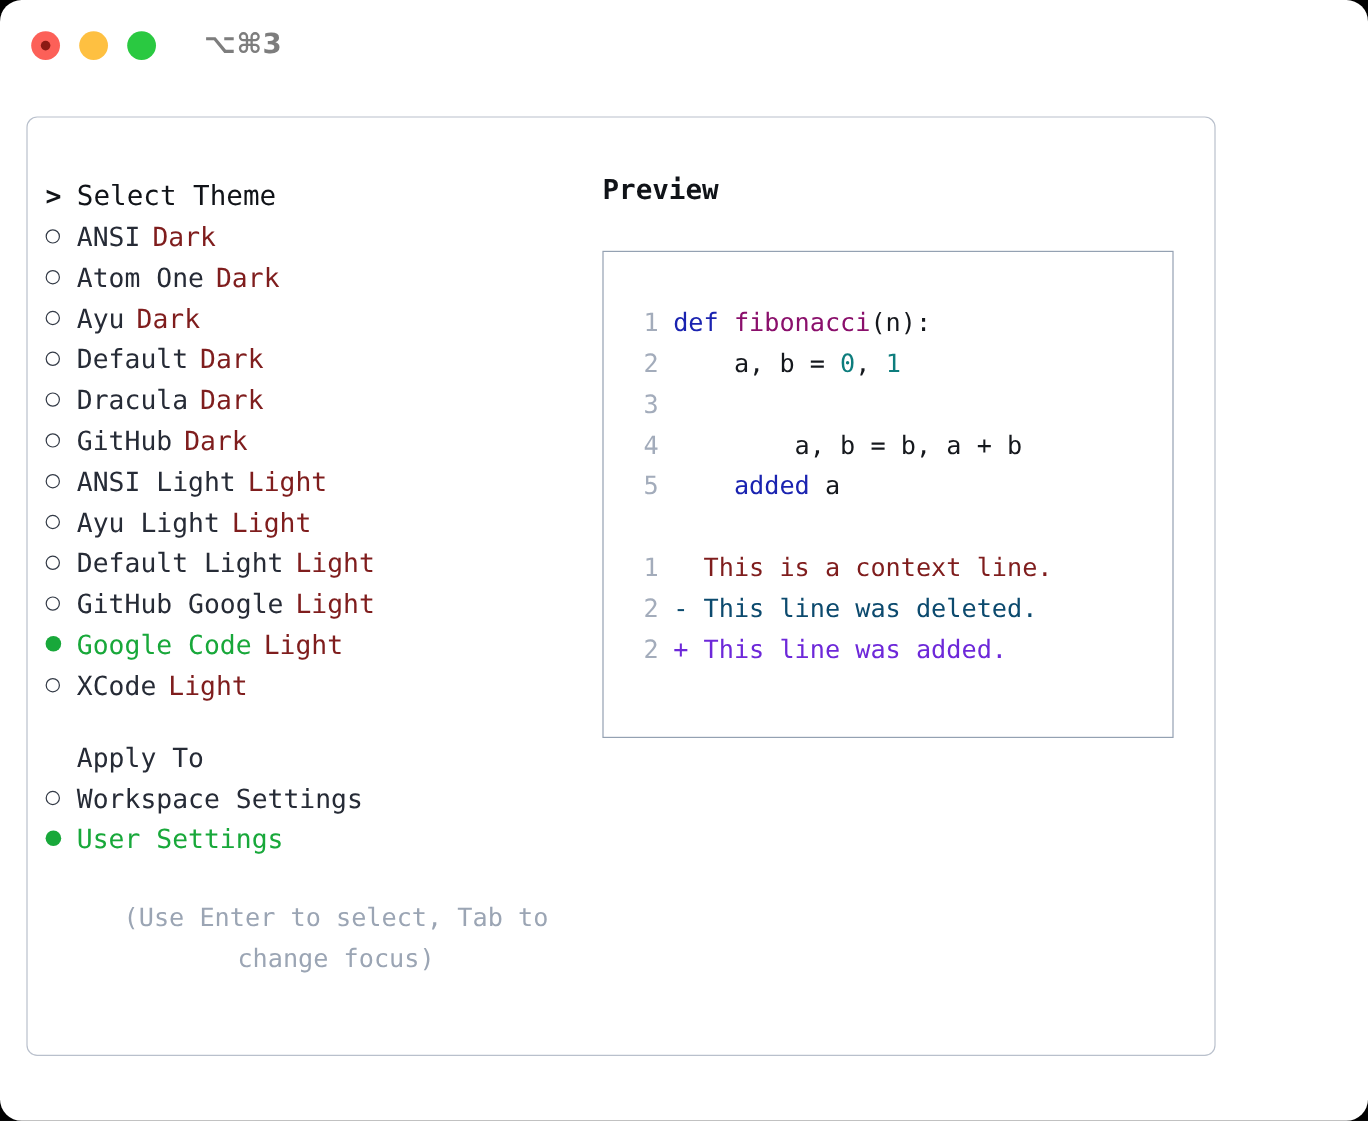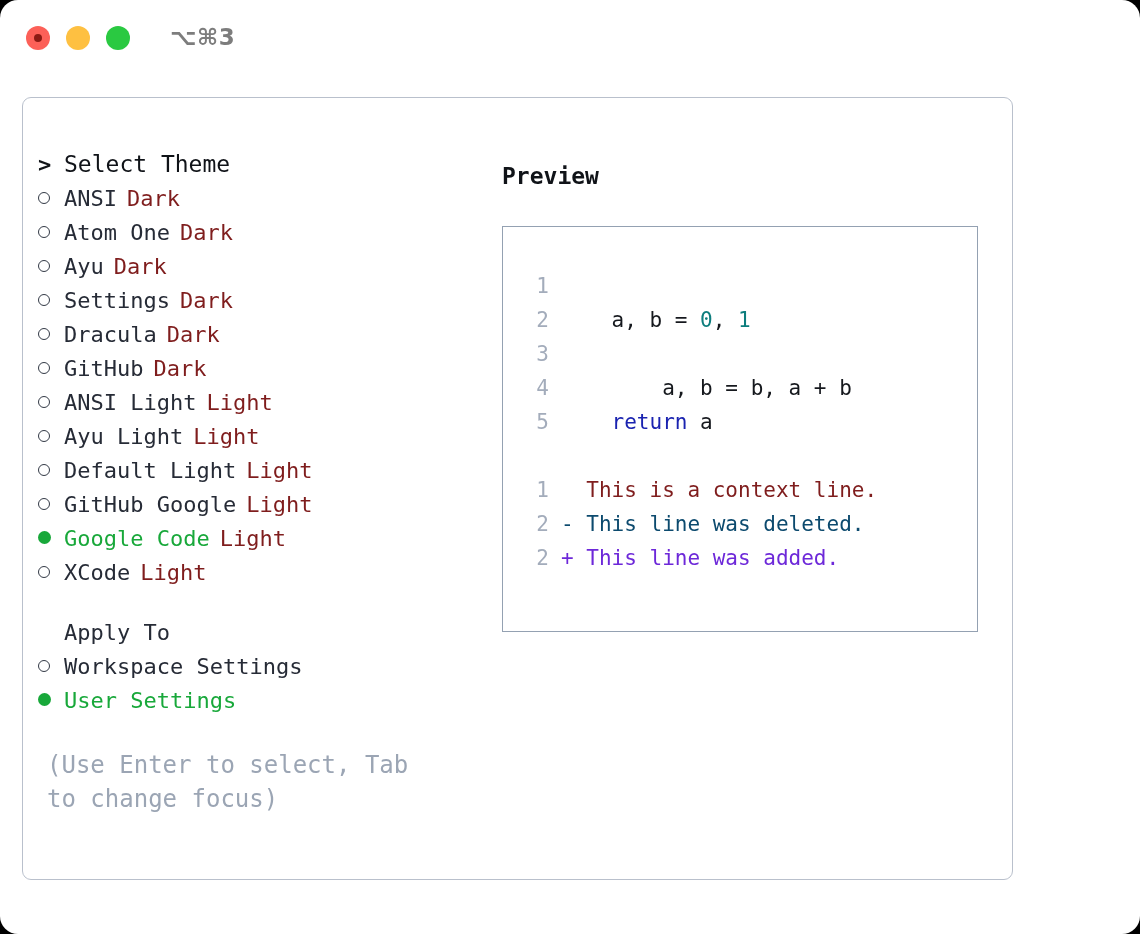--- a/index.html
+++ b/index.html
@@ -138,40 +138,40 @@
     height: 36px;
     line-height: 36px;
     color: #101318;
   }
   .header-row .lbl { color: #101318; font-weight: normal; }
 
   .section-gap { height: 26px; }
 
   .hint {
     margin-top: 30px;
-    margin-left: 9px;
+    margin-left: 42px;
     width: 400px;
-    font-size: 24px;
+    font-size: 21px;
     line-height: 34px;
     color: #9ba5b4;
+    text-align: center;
   }
 
   
   .right-col {
     position: absolute;
     left: 479px;
     top: 48px;
     width: 490px;
   }
   .preview-title {
     font-size: 23px;
     font-weight: bold;
     color: #101318;
     margin-bottom: 37px;
-    margin-top: 17px;
   }
   .preview-box {
     width: 476px;
     height: 406px;
     border: 1.5px solid #94a1b2;
     box-sizing: border-box;
     background: #ffffff;
     padding: 42px 0 0 16px;
   }
   .code-line {
@@ -230,21 +230,21 @@
             <span class="lbl">Atom One</span>
             <span class="suffix">Dark</span>
           </div>
           <div class="opt-row">
             <span class="marker"><span class="ring"></span></span>
             <span class="lbl">Ayu</span>
             <span class="suffix">Dark</span>
           </div>
           <div class="opt-row">
             <span class="marker"><span class="ring"></span></span>
-            <span class="lbl">Settings</span>
+            <span class="lbl">Default</span>
             <span class="suffix">Dark</span>
           </div>
           <div class="opt-row">
             <span class="marker"><span class="ring"></span></span>
             <span class="lbl">Dracula</span>
             <span class="suffix">Dark</span>
           </div>
           <div class="opt-row">
             <span class="marker"><span class="ring"></span></span>
             <span class="lbl">GitHub</span>
@@ -300,25 +300,25 @@
           </div>
         </div>
 
       <div class="hint">(Use Enter to select, Tab to change focus)</div>
     </div>
 
     <div class="right-col">
       <div class="preview-title">Preview</div>
       <div class="preview-box">
         <div id="code-block">
-            <div class="code-line"><span class="ln">1</span></div>
+            <div class="code-line"><span class="ln">1</span><span><span class="tok-kw">def </span><span class="tok-fn">fibonacci</span><span class="tok-txt">(n):</span></span></div>
             <div class="code-line"><span class="ln">2</span><span><span class="tok-txt">    a, b = </span><span class="tok-num">0</span><span class="tok-txt">, </span><span class="tok-num">1</span></span></div>
             <div class="code-line"><span class="ln">3</span></div>
             <div class="code-line"><span class="ln">4</span><span><span class="tok-txt">        a, b = b, a + b</span></span></div>
-            <div class="code-line"><span class="ln">5</span><span><span class="tok-txt">    </span><span class="tok-kw">return</span><span class="tok-txt"> a</span></span></div>
+            <div class="code-line"><span class="ln">5</span><span><span class="tok-txt">    </span><span class="tok-kw">added</span><span class="tok-txt"> a</span></span></div>
           </div>
         <div class="blank-line"></div>
         <div id="diff-block">
             <div class="code-line"><span class="ln">1</span><span><span class="tok-ctx">  This is a context line.</span></span></div>
             <div class="code-line"><span class="ln">2</span><span><span class="tok-del">- This line was deleted.</span></span></div>
             <div class="code-line"><span class="ln">2</span><span><span class="tok-add">+ This line was added.</span></span></div>
           </div>
       </div>
     </div>
 

